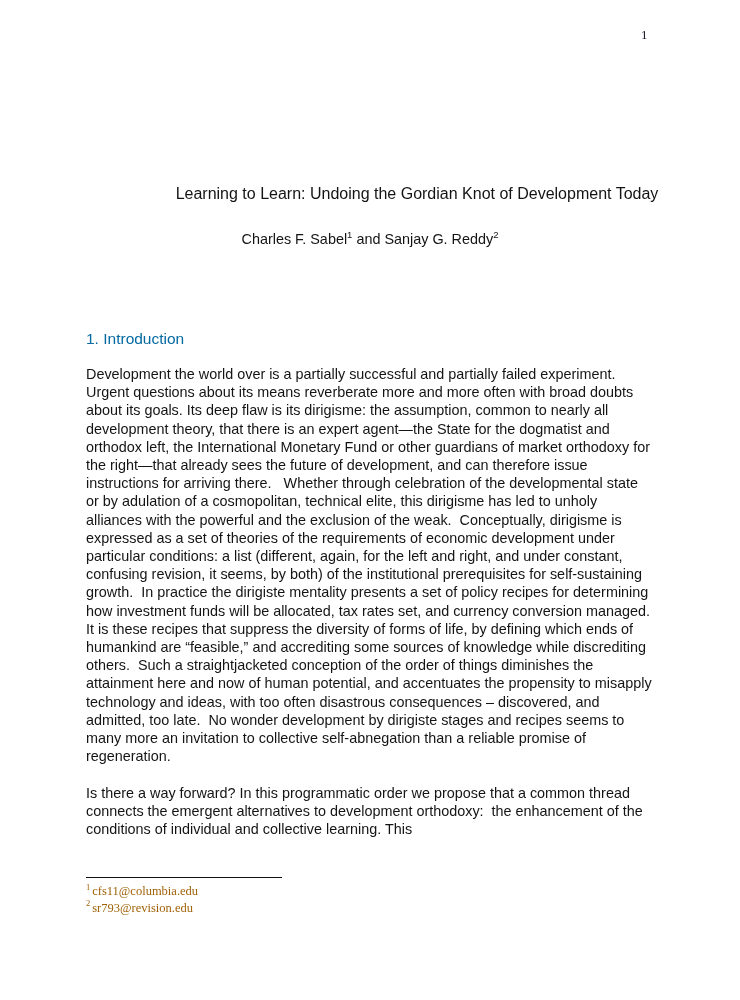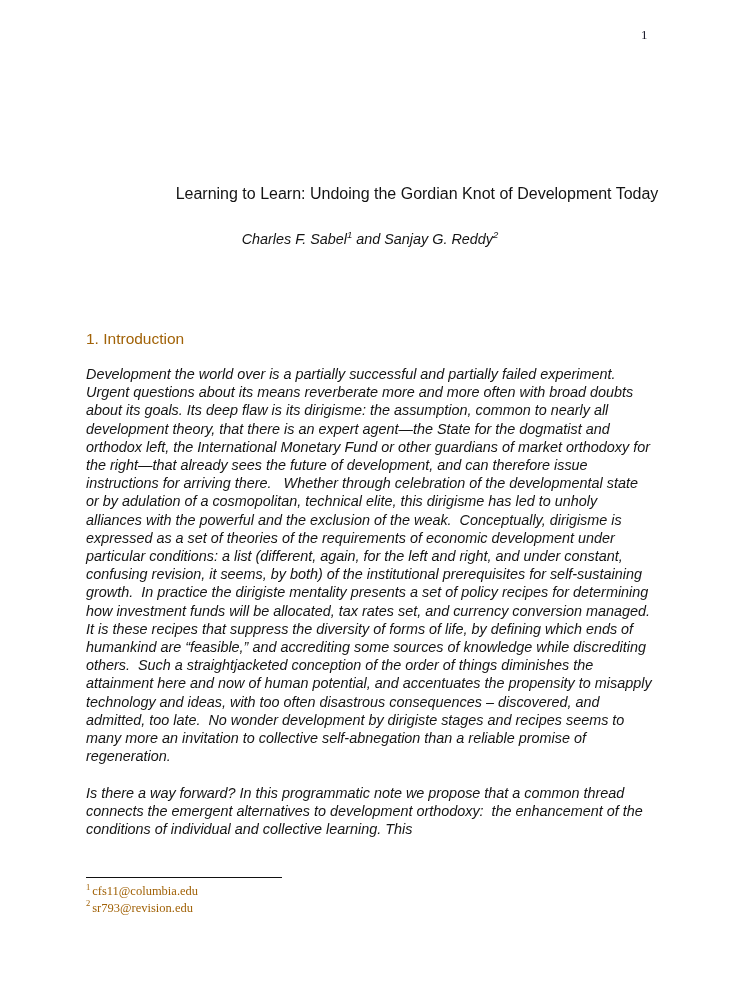--- a/index.html
+++ b/index.html
@@ -36,43 +36,41 @@
     padding-left: 47px;
   }
   .authors-line {
     position: absolute;
     top: 231px;
     left: 0;
     width: 740px;
     text-align: center;
     font-size: 14.4px;
     color: #141414;
-    font-style: italic;
   }
   .authors-line sup {
     font-size: 9.5px;
     vertical-align: super;
     line-height: 0;
   }
   .section-heading {
     position: absolute;
     top: 330px;
     left: 86px;
     font-size: 15.5px;
-    color: #a16207;
+    color: #0369a1;
   }
   .body-text {
     position: absolute;
     top: 365px;
     left: 86px;
     width: 567px;
     font-size: 14.4px;
     line-height: 18.2px;
     color: #141414;
-    font-style: italic;
   }
   .body-text p {
     margin: 0 0 18.2px 0;
     white-space: pre-wrap;
   }
   .footnote-separator {
     position: absolute;
     top: 877px;
     left: 86px;
     width: 196px;
@@ -106,21 +104,21 @@
   <div class="paper-title">Learning to Learn: Undoing the Gordian Knot of Development Today</div>
 
   <div class="authors-line">
     <span>Charles F. Sabel</span><sup>1</sup><span> and </span><span>Sanjay G. Reddy</span><sup>2</sup>
   </div>
 
   <div class="section-heading">1. Introduction</div>
 
   <div class="body-text">
     <p>Development the world over is a partially successful and partially failed experiment.  Urgent questions about its means reverberate more and more often with broad doubts about its goals. Its deep flaw is its dirigisme: the assumption, common to nearly all development theory, that there is an expert agent—the State for the dogmatist and orthodox left, the International Monetary Fund or other guardians of market orthodoxy for the right—that already sees the future of development, and can therefore issue instructions for arriving there.   Whether through celebration of the developmental state or by adulation of a cosmopolitan, technical elite, this dirigisme has led to unholy alliances with the powerful and the exclusion of the weak.  Conceptually, dirigisme is expressed as a set of theories of the requirements of economic development under particular conditions: a list (different, again, for the left and right, and under constant, confusing revision, it seems, by both) of the institutional prerequisites for self-sustaining growth.  In practice the dirigiste mentality presents a set of policy recipes for determining how investment funds will be allocated, tax rates set, and currency conversion managed. It is these recipes that suppress the diversity of forms of life, by defining which ends of humankind are “feasible,” and accrediting some sources of knowledge while discrediting others.  Such a straightjacketed conception of the order of things diminishes the attainment here and now of human potential, and accentuates the propensity to misapply technology and ideas, with too often disastrous consequences – discovered, and admitted, too late.  No wonder development by dirigiste stages and recipes seems to many more an invitation to collective self-abnegation than a reliable promise of regeneration.</p>
-    <p>Is there a way forward? In this programmatic note we propose that a common thread connects the emergent alternatives to development orthodoxy:  the enhancement of the conditions of individual and collective learning. This</p>
+    <p>Is there a way forward? In this programmatic order we propose that a common thread connects the emergent alternatives to development orthodoxy:  the enhancement of the conditions of individual and collective learning. This</p>
   </div>
 
   <div class="footnote-separator"></div>
 
   <div class="footnotes">
     <div><sup>1</sup><span>cfs11@columbia.edu</span></div>
     <div><sup>2</sup><span>sr793@revision.edu</span></div>
   </div>
 
 </div>

